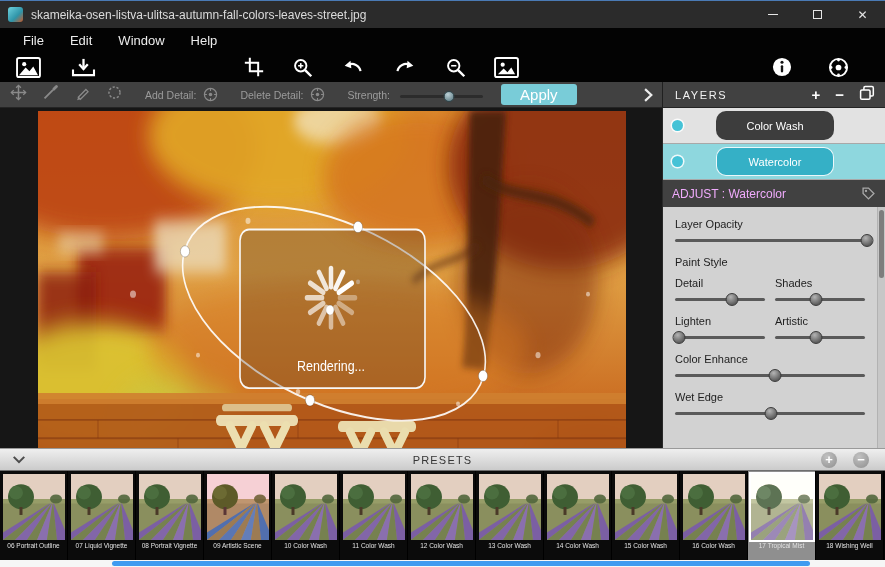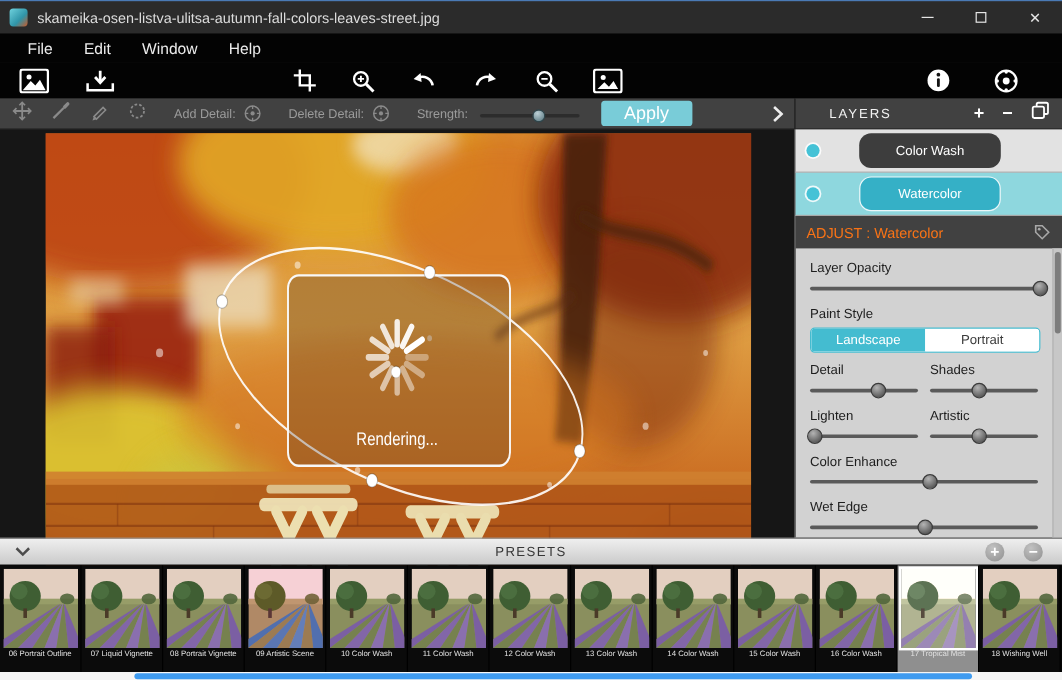--- a/index.html
+++ b/index.html
@@ -43,42 +43,42 @@
   .db-tools { display:flex; gap:15px; margin-left:10px; }
   .db-label { color:#9b9b9b; font-size:10.5px; margin-left:22px; white-space:nowrap; }
   .db-dial { margin-left:7px; display:flex; }
   .db-slider { width:85px; margin-left:10px; }
   .apply-btn { margin-left:16px; background:#79ccd8; color:#fff; border:none; border-radius:3px;
     font-size:15px; padding:2px 19px; font-family:inherit; }
   .db-chevron { margin-left:auto; margin-right:9px; display:flex; }
 
   .layers-header { flex:1; background:#414141; border-bottom:1px solid #242424; border-left:1px solid #202020;
     display:flex; align-items:center; }
-  .layers-title { color:#f2f2f2; font-size:11px; letter-spacing:1.6px; margin-left:28px; }
+  .layers-title { color:#f2f2f2; font-size:11px; letter-spacing:1.6px; margin-left:12px; }
   .lh-icons { margin-left:auto; display:flex; align-items:center; gap:15px; margin-right:10px; }
   .lh-glyph { color:#fff; font-size:15px; line-height:1; font-weight:bold; }
 
   
   .main { position:absolute; top:108px; left:0; right:0; bottom:119px; display:flex; }
   .canvas-area { width:662px; position:relative; background:#161616; }
   .paint-wrap { position:absolute; left:38px; top:3px; width:588px; height:398px; }
   .paint-wrap svg.painting { width:100%; height:100%; display:block; }
 
   
   .right-panel { flex:1; background:#d2d2d2; border-left:1px solid #282828; display:flex; flex-direction:column; position:relative; }
   .layer-row { height:36px; display:flex; align-items:center; background:#e2e2e2; border-bottom:1px solid #a8a8a8; }
   .layer-row.selected { background:#8ed7de; }
   .layer-dot { width:11px; height:11px; border-radius:50%; background:#45c2d6; margin-left:9px;
     box-shadow:0 0 0 1.5px rgba(255,255,255,.85); flex:0 0 auto; }
   .layer-pill { margin:0 auto; transform:translateX(-9px); min-width:118px; height:29px; border-radius:10px;
     background:#3d3d3d; color:#fff; font-size:11px; display:flex; align-items:center; justify-content:center; padding:0 12px; }
   .layer-row.selected .layer-pill { background:#35b0c6; border:1px solid rgba(255,255,255,.9); }
 
   .adjust-header { height:27px; background:#414141; display:flex; align-items:center; padding:0 9px; }
-  .adjust-title { color:#f97316; font-size:12px; }
+  .adjust-title { color:#f0abfc; font-size:12px; }
   .adjust-header .hdr-icon { margin-left:auto; display:flex; }
 
   .adjust-body { flex:1; padding:5px 18px 0 12px; overflow:hidden; }
   .ctl-label { font-size:11px; color:#1d1d1d; margin-top:9px; white-space:nowrap; }
   .ctl-label.first { margin-top:6px; }
 
   .slider { position:relative; height:14px; margin-top:3px; }
   .slider-track { position:absolute; left:0; right:2px; top:6px; height:3px; background:#5a5a5a; border-radius:2px; }
   .slider-handle { position:absolute; top:1px; left:var(--val,50%); width:13px; height:13px;
     transform:translateX(-50%); border-radius:50%;
@@ -432,24 +432,20 @@
     </div>
 
     <div class="adjust-body">
       <div class="ctl-label first">Layer Opacity</div>
       <div class="slider" style="--val: 100%;">
         <div class="slider-track"></div>
         <div class="slider-handle"></div>
       </div>
 
       <div class="ctl-label">Paint Style</div>
-      <div class="segmented">
-        <div class="seg selected">Landscape</div>
-        <div class="seg">Portrait</div>
-      </div>
 
       <div class="two-col">
         <div>
           <div class="ctl-label">Detail</div>
           <div class="slider" style="--val: 62%;">
             <div class="slider-track"></div>
             <div class="slider-handle"></div>
           </div>
         </div>
         <div>

